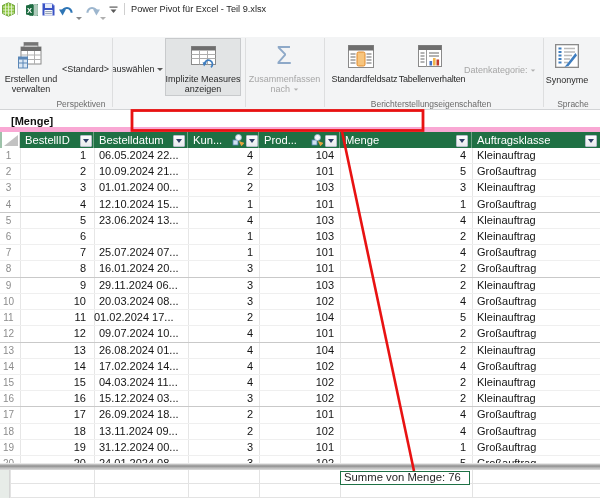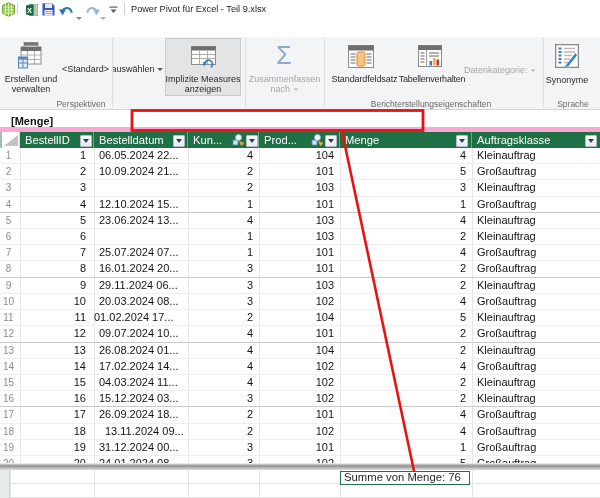--- a/index.html
+++ b/index.html
@@ -211,20 +211,21 @@
         <div class="c r" style="left:20px;width:74px;padding-right:8px">2</div>
         <div class="c" style="left:94px;width:94px;padding-left:5px">10.09.2024 21...</div>
         <div class="c r" style="left:188px;width:71px;padding-right:6px">2</div>
         <div class="c r" style="left:259px;width:81px;padding-right:6px">101</div>
         <div class="c r" style="left:340px;width:132px;padding-right:6px">5</div>
         <div class="c" style="left:472px;width:128px;padding-left:5px">Großauftrag</div>
       </div>
 <div class="row" style="top:32.42px">
         <div class="rn">3</div>
         <div class="c r" style="left:20px;width:74px;padding-right:8px">3</div>
+        <div class="c" style="left:94px;width:94px;padding-left:5px">01.01.2024 00...</div>
         <div class="c r" style="left:188px;width:71px;padding-right:6px">2</div>
         <div class="c r" style="left:259px;width:81px;padding-right:6px">103</div>
         <div class="c r" style="left:340px;width:132px;padding-right:6px">3</div>
         <div class="c" style="left:472px;width:128px;padding-left:5px">Kleinauftrag</div>
       </div>
 <div class="row dark" style="top:48.63px">
         <div class="rn">4</div>
         <div class="c r" style="left:20px;width:74px;padding-right:8px">4</div>
         <div class="c" style="left:94px;width:94px;padding-left:5px">12.10.2024 15...</div>
         <div class="c r" style="left:188px;width:71px;padding-right:6px">1</div>
@@ -344,21 +345,21 @@
         <div class="c r" style="left:20px;width:74px;padding-right:8px">17</div>
         <div class="c" style="left:94px;width:94px;padding-left:5px">26.09.2024 18...</div>
         <div class="c r" style="left:188px;width:71px;padding-right:6px">2</div>
         <div class="c r" style="left:259px;width:81px;padding-right:6px">101</div>
         <div class="c r" style="left:340px;width:132px;padding-right:6px">4</div>
         <div class="c" style="left:472px;width:128px;padding-left:5px">Großauftrag</div>
       </div>
 <div class="row" style="top:275.57px">
         <div class="rn">18</div>
         <div class="c r" style="left:20px;width:74px;padding-right:8px">18</div>
-        <div class="c" style="left:94px;width:94px;padding-left:11px">13.11.2024 09...</div>
+        <div class="c" style="left:94px;width:94px;padding-left:5px">13.11.2024 09...</div>
         <div class="c r" style="left:188px;width:71px;padding-right:6px">2</div>
         <div class="c r" style="left:259px;width:81px;padding-right:6px">102</div>
         <div class="c r" style="left:340px;width:132px;padding-right:6px">4</div>
         <div class="c" style="left:472px;width:128px;padding-left:5px">Großauftrag</div>
       </div>
 <div class="row" style="top:291.78px">
         <div class="rn">19</div>
         <div class="c r" style="left:20px;width:74px;padding-right:8px">19</div>
         <div class="c" style="left:94px;width:94px;padding-left:5px">31.12.2024 00...</div>
         <div class="c r" style="left:188px;width:71px;padding-right:6px">3</div>

